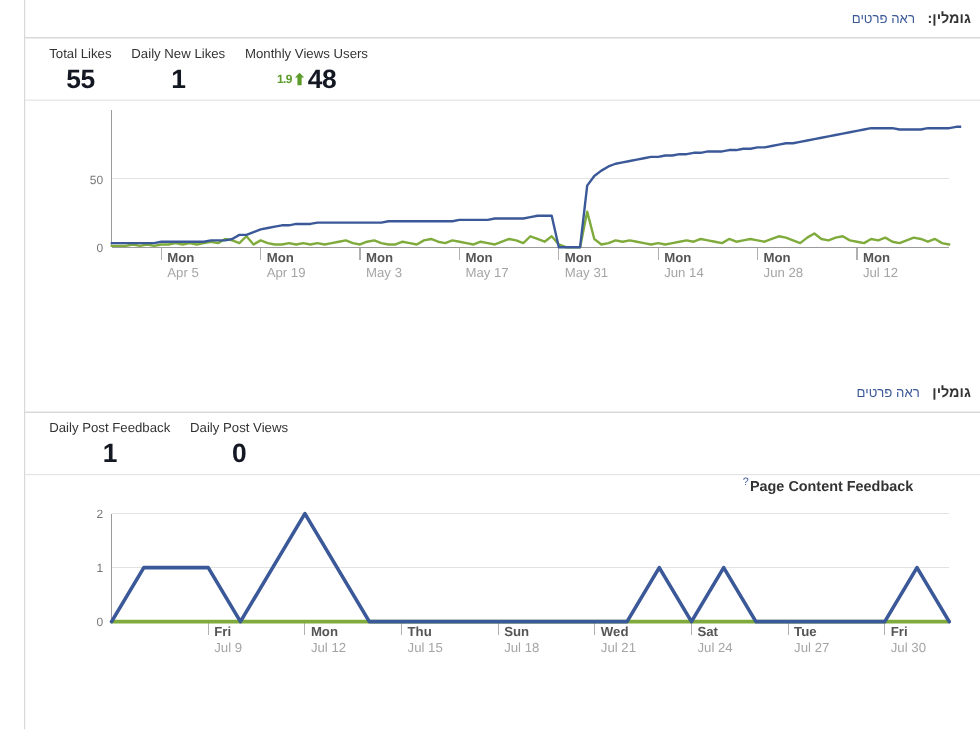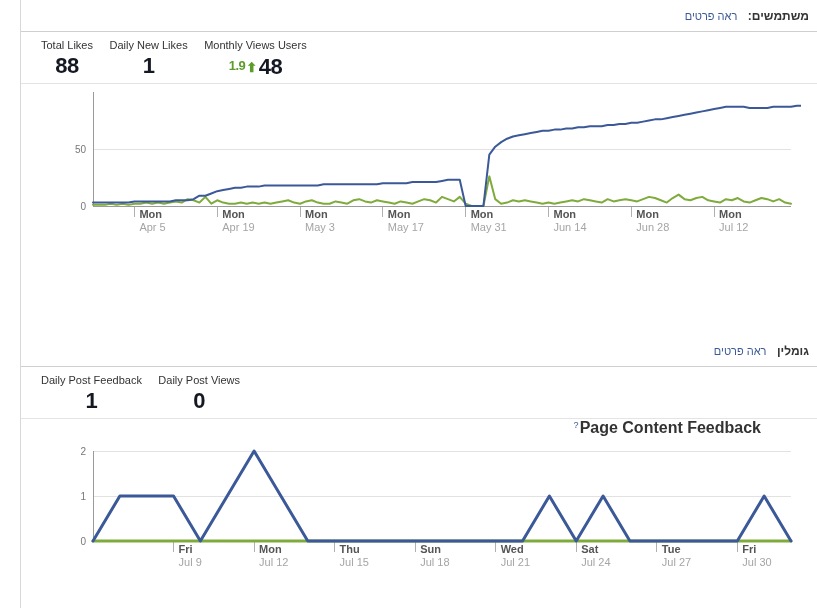--- a/index.html
+++ b/index.html
@@ -74,21 +74,21 @@
   }
   .metric-value {
     font-size: 22px;
     font-weight: bold;
     color: #141823;
     line-height: 28px;
     letter-spacing: -0.5px;
     white-space: nowrap;
   }
   .delta {
-    font-size: 13px;
+    font-size: 10px;
     font-weight: bold;
     color: #5d9c2b;
     vertical-align: 4px;
     margin-right: 1px;
   }
   .delta-arrow {
     display: inline-block;
     color: #5d9c2b;
     font-size: 13px;
     vertical-align: 2px;
@@ -142,21 +142,21 @@
 
   
   .subtitle-row {
     position: relative;
     height: 22px;
     text-align: right;
     padding-right: 56px;
     white-space: nowrap;
   }
   .subtitle-text {
-    font-size: 16px;
+    font-size: 12px;
     font-weight: bold;
     color: #333333;
   }
   .help-q {
     font-size: 9px;
     color: #3b5998;
     vertical-align: 5px;
     margin-right: 1px;
     cursor: pointer;
   }
@@ -164,28 +164,28 @@
 </head>
 <body>
 
 <div id="page">
 
   <div class="left-rule"></div>
 
   <div class="section" style="top:6px;">
 
     <div class="sec-head">
-      <span class="sec-title">משתמשים:</span>
+      <span class="sec-title">גומלין:</span>
       <span class="sec-link">ראה פרטים</span>
     </div>
 
     <div class="metrics">
       <div class="metric">
         <div class="metric-label">Total Likes</div>
-        <div class="metric-value">88</div>
+        <div class="metric-value">55</div>
       </div>
       <div class="metric">
         <div class="metric-label">Daily New Likes</div>
         <div class="metric-value">1</div>
       </div>
       <div class="metric">
         <div class="metric-label">Monthly Views Users</div>
         <div class="metric-value">
           <span class="delta">1.9</span><span class="delta-arrow">⬆</span><span>48</span>
         </div>
@@ -223,21 +223,21 @@
           <text x="615.2881355932203" y="147" text-anchor="start" font-size="11" fill="#a5a5a5" font-family="&quot;Liberation Sans&quot;, sans-serif">Jun 28</text>
           <line x1="693.1016949152543" y1="123" x2="693.1016949152543" y2="133" stroke="#b0b0b0" stroke-width="1" shape-rendering="crispEdges"></line>
           <text x="698.1016949152543" y="134" text-anchor="start" font-size="11" fill="#555555" font-weight="bold" font-family="&quot;Liberation Sans&quot;, sans-serif">Mon</text>
           <text x="698.1016949152543" y="147" text-anchor="start" font-size="11" fill="#a5a5a5" font-family="&quot;Liberation Sans&quot;, sans-serif">Jul 12</text>
           <polyline points="72.00,120.86 77.92,120.86 83.83,120.86 89.75,119.72 95.66,120.86 101.58,119.72 107.49,120.86 113.41,119.72 119.32,119.72 125.24,118.58 131.15,119.72 137.07,118.58 142.98,119.72 148.90,118.58 154.81,117.44 160.73,118.58 166.64,115.16 172.56,116.30 178.47,118.58 184.39,112.88 190.31,119.72 196.22,116.30 202.14,118.58 208.05,119.72 213.97,119.72 219.88,118.58 225.80,119.72 231.71,118.58 237.63,119.72 243.54,118.58 249.46,119.72 255.37,118.58 261.29,117.44 267.20,116.30 273.12,118.58 279.03,119.72 284.95,117.44 290.86,116.30 296.78,118.58 302.69,119.72 308.61,119.72 314.53,117.44 320.44,118.58 326.36,119.72 332.27,116.30 338.19,115.16 344.10,117.44 350.02,118.58 355.93,116.30 361.85,117.44 367.76,118.58 373.68,119.72 379.59,117.44 385.51,118.58 391.42,119.72 397.34,117.44 403.25,115.16 409.17,116.30 415.08,118.58 421.00,112.88 426.92,115.16 432.83,117.44 438.75,112.88 444.66,119.72 450.58,122.00 456.49,122.00 462.41,122.00 468.32,92.36 474.24,115.16 480.15,119.72 486.07,118.58 491.98,116.30 497.90,117.44 503.81,116.30 509.73,117.44 515.64,118.58 521.56,119.72 527.47,118.58 533.39,119.72 539.31,118.58 545.22,117.44 551.14,116.30 557.05,117.44 562.97,115.16 568.88,116.30 574.80,117.44 580.71,118.58 586.63,115.16 592.54,117.44 598.46,116.30 604.37,115.16 610.29,116.30 616.20,117.44 622.12,115.16 628.03,112.88 633.95,114.02 639.86,116.30 645.78,118.58 651.69,114.02 657.61,110.60 663.53,115.16 669.44,116.30 675.36,114.02 681.27,112.88 687.19,116.30 693.10,117.44 699.02,118.58 704.93,115.16 710.85,116.30 716.76,114.02 722.68,117.44 728.59,118.58 734.51,116.30 740.42,114.02 746.34,115.16 752.25,117.44 758.17,115.16 764.08,118.58 770.00,119.72" fill="none" stroke="#7fab3c" stroke-width="2" stroke-linejoin="round" stroke-linecap="round"></polyline>
           <polyline points="72.00,118.58 77.92,118.58 83.83,118.58 89.75,118.58 95.66,118.58 101.58,118.58 107.49,118.58 113.41,117.44 119.32,117.44 125.24,117.44 131.15,117.44 137.07,117.44 142.98,117.44 148.90,117.44 154.81,116.30 160.73,116.30 166.64,116.30 172.56,115.16 178.47,111.74 184.39,111.74 190.31,109.46 196.22,107.18 202.14,106.04 208.05,104.90 213.97,103.76 219.88,103.76 225.80,102.62 231.71,102.62 237.63,102.62 243.54,101.48 249.46,101.48 255.37,101.48 261.29,101.48 267.20,101.48 273.12,101.48 279.03,101.48 284.95,101.48 290.86,101.48 296.78,101.48 302.69,100.34 308.61,100.34 314.53,100.34 320.44,100.34 326.36,100.34 332.27,100.34 338.19,100.34 344.10,100.34 350.02,100.34 355.93,100.34 361.85,99.20 367.76,99.20 373.68,99.20 379.59,99.20 385.51,99.20 391.42,98.06 397.34,98.06 403.25,98.06 409.17,98.06 415.08,98.06 421.00,96.92 426.92,95.78 432.83,95.78 438.75,95.78 444.66,122.00 450.58,122.00 456.49,122.00 462.41,122.00 468.32,70.70 474.24,62.72 480.15,58.16 486.07,54.74 491.98,52.46 497.90,51.32 503.81,50.18 509.73,49.04 515.64,47.90 521.56,46.76 527.47,46.76 533.39,45.62 539.31,45.62 545.22,44.48 551.14,44.48 557.05,43.34 562.97,43.34 568.88,42.20 574.80,42.20 580.71,42.20 586.63,41.06 592.54,41.06 598.46,39.92 604.37,39.92 610.29,38.78 616.20,38.78 622.12,37.64 628.03,36.50 633.95,35.36 639.86,35.36 645.78,34.22 651.69,33.08 657.61,31.94 663.53,30.80 669.44,29.66 675.36,28.52 681.27,27.38 687.19,26.24 693.10,25.10 699.02,23.96 704.93,22.82 710.85,22.82 716.76,22.82 722.68,22.82 728.59,23.96 734.51,23.96 740.42,23.96 746.34,23.96 752.25,22.82 758.17,22.82 764.08,22.82 770.00,22.82 775.92,21.68 781.83,21.68 787.75,21.68 793.66,21.68" fill="none" stroke="#3b5998" stroke-width="2" stroke-linejoin="round" stroke-linecap="round"></polyline>
         </svg>
     </div>
   </div>
 
-  <div class="section" style="top:341px;">
+  <div class="section" style="top:318px;">
 
     <div class="sec-head">
       <span class="sec-title">גומלין</span>
       <span class="sec-link">ראה פרטים</span>
     </div>
 
     <div class="metrics">
       <div class="metric">
         <div class="metric-label">Daily Post Feedback</div>
         <div class="metric-value">1</div>

